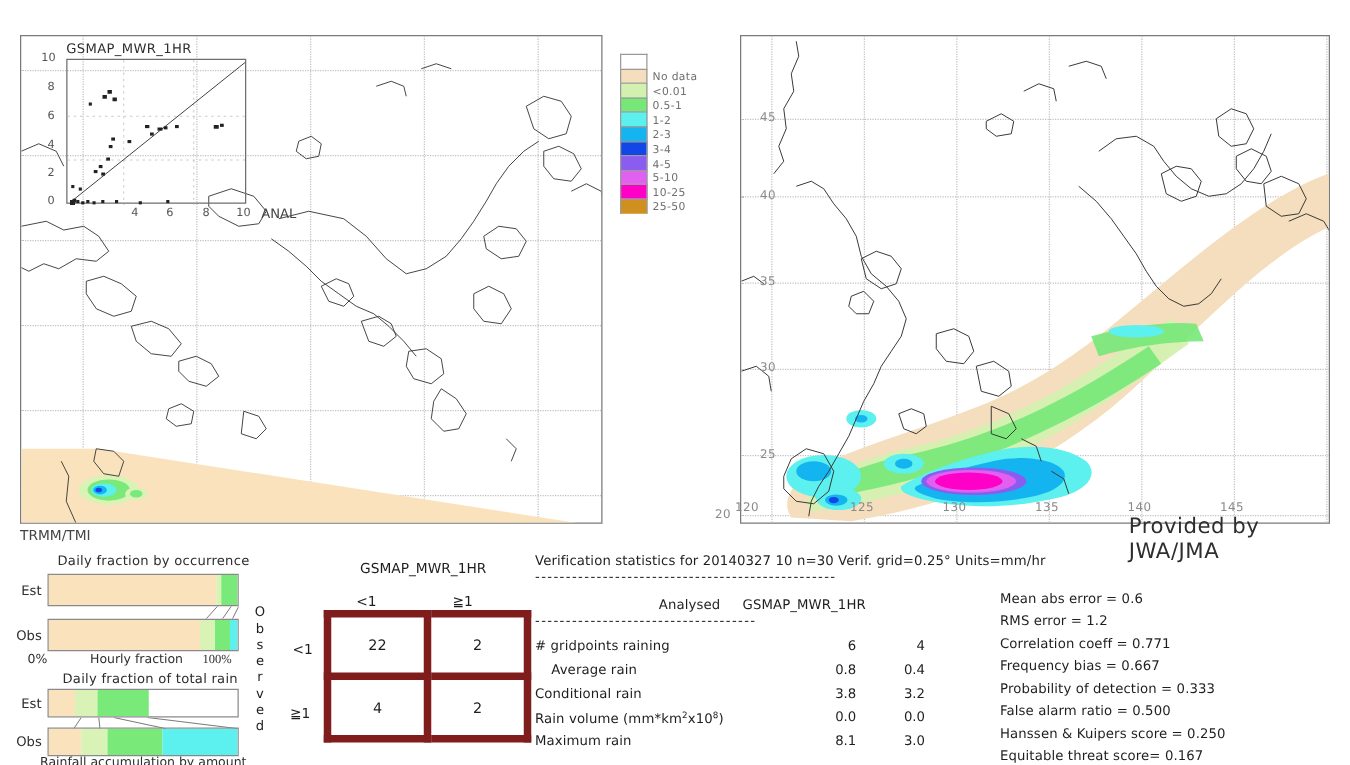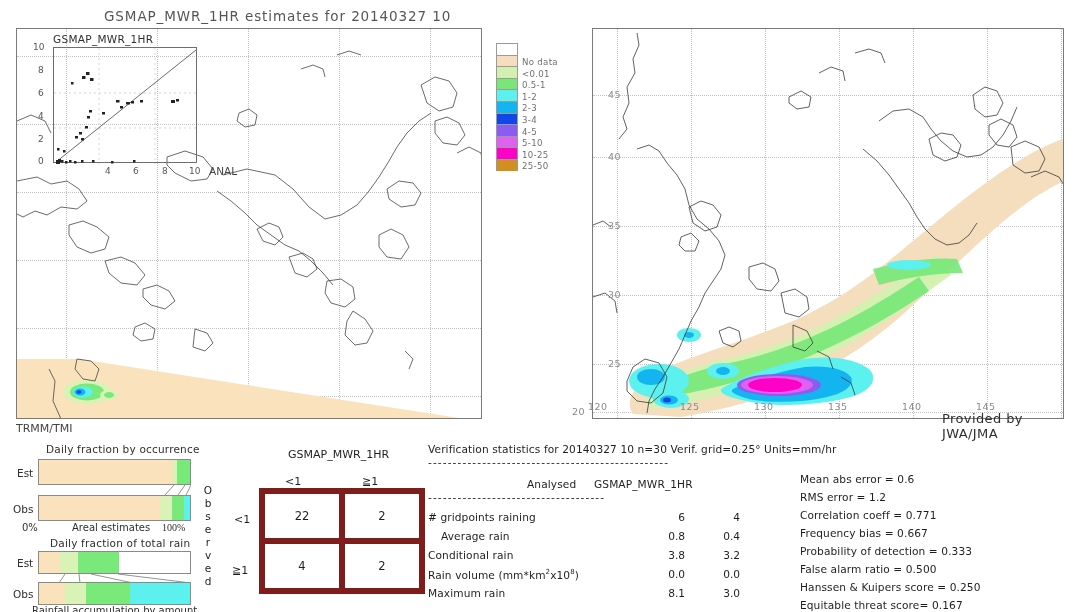--- a/index.html
+++ b/index.html
@@ -75,29 +75,28 @@
     text-align: center; vertical-align: middle;
     font-size: 11.5px; color: #1e1e1e;
   }
   .chead { position: absolute; font-size: 11px; color: #1e1e1e; white-space: nowrap; }
   .obsletter { position: absolute; font-size: 10.5px; color: #1e1e1e; line-height: 13px; text-align: center; width: 12px; }
 
   
   .stline { position: absolute; font-size: 10.6px; color: #1e1e1e; white-space: nowrap; letter-spacing: .1px; }
   .dash { position: absolute; font-size: 10.6px; color: #1e1e1e; white-space: nowrap; letter-spacing: 1.1px; }
   .num { position: absolute; font-size: 10.6px; color: #1e1e1e; text-align: right; }
-  .provided { position: absolute; font-size: 13px; color: #2e2e2e; letter-spacing: .4px; margin-left: 39px; }
+  .provided { position: absolute; font-size: 17px; color: #2e2e2e; letter-spacing: .4px; }
   sup { font-size: 7px; }
 </style>
 </head>
 <body>
 
 <div id="root">
 
-  <div class="ttl" id="left-title" style="left:104px; top:8px;">GSMAP_MWR_1HR estimates for 20140327 10</div>
 
   <div class="mapbox" id="leftmap" style="left:16px; top:28px; width:466px; height:391px;">
 
     <div class="gridline gl-v" style="left:49px;  top:0; height:391px;"></div>
     <div class="gridline gl-v" style="left:140px; top:0; height:391px;"></div>
     <div class="gridline gl-v" style="left:231px; top:0; height:391px;"></div>
     <div class="gridline gl-v" style="left:322px; top:0; height:391px;"></div>
     <div class="gridline gl-v" style="left:413px; top:0; height:391px;"></div>
     <div class="gridline gl-h" style="top:27px;  left:0; width:466px;"></div>
     <div class="gridline gl-h" style="top:95px;  left:0; width:466px;"></div>
@@ -350,21 +349,21 @@
 
   <div class="barname" style="left:13px; top:503px;">Obs</div>
   <div class="bar" style="left:38px; top:495px; width:153px;">
     <span style="width:80%; background:#fae3bc;"></span>
     <span style="width:8%;  background:#d9f2b5;"></span>
     <span style="width:8%;  background:#79e97a;"></span>
     <span style="width:4%;  background:#5cf0ee;"></span>
   </div>
 
   <div class="axnote" style="left:22px; top:522px;">0%</div>
-  <div class="axnote" style="left:72px; top:522px;">Areal estimates</div>
+  <div class="axnote" style="left:72px; top:522px;">Hourly fraction</div>
   <div class="axnote" style="left:162px; top:522px;font-family:Liberation Serif, serif;">100%</div>
 
   <div class="barcap" style="left:50px; top:537px;">Daily fraction of total rain</div>
 
   <div class="barname" style="left:17px; top:557px;">Est</div>
   <div class="bar" style="left:38px; top:551px; width:153px; height:23px;">
     <span style="width:14%; background:#fae3bc;"></span>
     <span style="width:12%; background:#d9f2b5;"></span>
     <span style="width:27%; background:#79e97a;"></span>
   </div>

